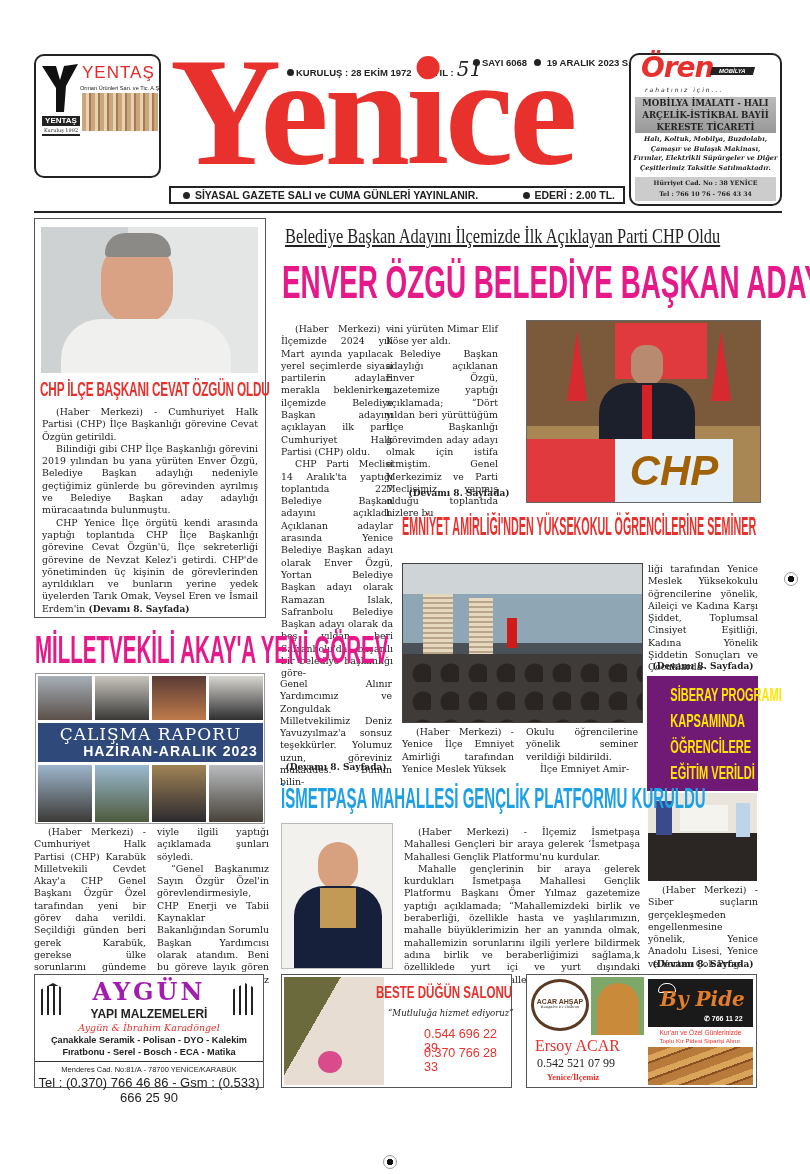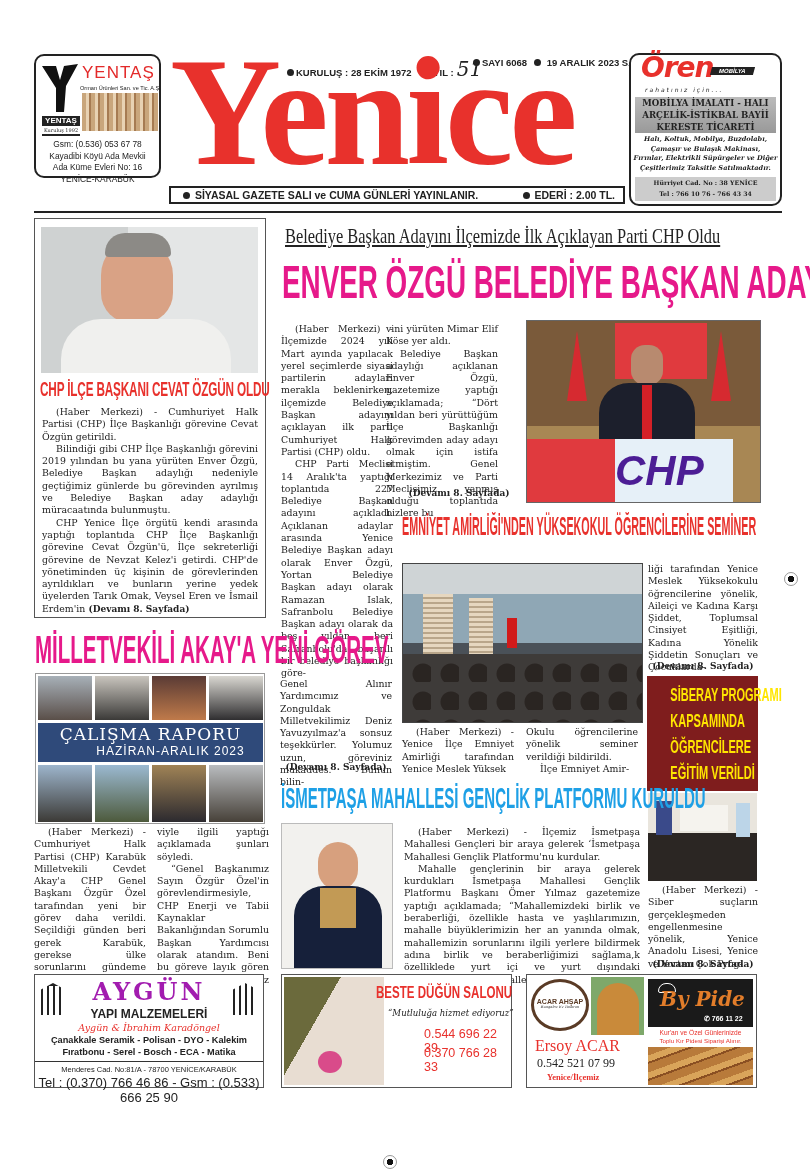--- a/index.html
+++ b/index.html
@@ -32,26 +32,20 @@
         <path d="M0 2 L14 2 L18 16 L22 2 L36 0 L24 22 L22 48 L14 48 L14 24 Z" fill="#111"></path>
       </svg>
   </div>
   <div class="abs yentas-title" style="left:46px;top:7px;font-size:17px;">YENTAŞ</div>
   <div class="abs sans" style="left:44px;top:29px;font-size:5.6px;white-space:nowrap;">Orman Ürünleri San. ve Tic. A.Ş.</div>
   <div class="abs" style="left:46px;top:37px;width:76px;height:38px;background:repeating-linear-gradient(90deg,#c9a67c 0 4px,#e8d2b3 4px 7px,#a67b52 7px 9px);"></div>
   <div class="abs" style="left:6px;top:60px;width:38px;height:20px;background:#222;color:#fff;text-align:center;">
     <div class="sans" style="font-size:8px;font-weight:bold;line-height:10px;">YENTAŞ</div>
     <div class="serif" style="font-size:5px;line-height:8px;background:#fff;color:#222;">Kuruluş 1992</div>
   </div>
-  <div class="abs sans" style="left:0;top:83px;width:123px;text-align:center;font-size:8.4px;line-height:11.5px;">
-    <div>Gsm: (0.536) 053 67 78</div>
-    <div>Kayadibi Köyü Ada Mevkii</div>
-    <div>Ada Küme Evleri No: 16</div>
-    <div>YENİCE-KARABÜK</div>
-  </div>
 </div>
 
 <div class="abs top-info" style="left:283px;top:57px;">
   <span class="dot"></span><span>KURULUŞ : 28 EKİM 1972</span>
   <span class="dot" style="margin-left:10px"></span><span>YIL :</span><span style="font-family:'DejaVu Serif',serif;font-style:italic;font-weight:normal;font-size:20px;margin-left:3px;">51</span>
 </div>
 <div class="abs top-info" style="left:469px;top:57px;">
   <span class="dot"></span><span>SAYI 6068</span>
   <span class="dot"></span><span style="margin-left:4px;">19 ARALIK 2023 SALI</span>
 </div>
@@ -115,21 +109,21 @@
 
 <div class="abs photo" style="left:526px;top:320px;width:235px;height:183px;border:1px solid #666;background:linear-gradient(#7a5a3a 0 58%,#a88754 58% 100%);">
   <div class="abs" style="left:88px;top:2px;width:92px;height:56px;background:#e03a3e;"></div>
   <div class="abs" style="left:40px;top:10px;width:20px;height:70px;background:#d62a30;clip-path:polygon(50% 0,100% 100%,0 100%);"></div>
   <div class="abs" style="left:184px;top:10px;width:20px;height:70px;background:#d62a30;clip-path:polygon(50% 0,100% 100%,0 100%);"></div>
   <div class="abs" style="left:104px;top:24px;width:32px;height:40px;border-radius:14px;background:#b88a6f;"></div>
   <div class="abs" style="left:72px;top:62px;width:96px;height:64px;border-radius:30px 30px 0 0;background:#1c1f2c;"></div>
   <div class="abs" style="left:115px;top:64px;width:10px;height:60px;background:#d42027;"></div>
   <div class="abs" style="left:0;top:118px;width:88px;height:63px;background:#e03a3e;"></div>
   <div class="abs" style="left:88px;top:118px;width:118px;height:63px;background:#e6f0f8;">
-      <span style="display:block;font-family:'Liberation Sans',sans-serif;font-weight:bold;font-style:italic;font-size:42px;color:#4c1d95;text-align:left;line-height:63px;">CHP</span>
+      <span style="display:block;font-family:'Liberation Sans',sans-serif;font-weight:bold;font-style:italic;font-size:42px;color:#a16207;text-align:center;line-height:63px;">CHP</span>
     </div>
 </div>
 
 <div class="abs cond" style="left:402px;top:512px;font-size:25px;color:#e8312c;transform:scaleX(0.43);">EMNİYET AMİRLİĞİ'NDEN YÜKSEKOKUL ÖĞRENCİLERİNE SEMİNER</div>
 <div class="abs photo" style="left:402px;top:563px;width:241px;height:160px;background:linear-gradient(#8fa7b5 0 50%,#4a5158 50% 100%);border:1px solid #444;">
   <div class="abs" style="left:0;top:0;width:241px;height:30px;background:#cfd4d6;"></div>
   <div class="abs" style="left:20px;top:30px;width:30px;height:60px;background:repeating-linear-gradient(#e6d7bf 0 3px,#b9a68a 3px 5px);"></div>
   <div class="abs" style="left:66px;top:34px;width:24px;height:60px;background:repeating-linear-gradient(#e6d7bf 0 3px,#b9a68a 3px 5px);"></div>
   <div class="abs" style="left:104px;top:54px;width:10px;height:30px;background:#d11a1a;"></div>
   <div class="abs" style="left:0;top:90px;width:241px;height:70px;background:radial-gradient(circle at 20px 20px,#2a2522 10px,transparent 11px) 0 0/28px 28px,#3e3b39;"></div>
@@ -139,21 +133,21 @@
   </div>
 <div class="abs cont" style="left:648px;top:661px;width:110px;">(Devamı 8. Sayfada)</div>
 <div class="abs body-text" style="left:402px;top:726px;width:112px;">
     <p>(Haber Merkezi) - Yenice İlçe Emniyet Amirliği tarafından Yenice Meslek Yüksek</p>
   </div>
 <div class="abs body-text" style="left:526px;top:726px;width:112px;">
   <p style="text-indent:0">Okulu öğrencilerine yönelik seminer verildiği bildirildi.</p>
   <p>İlçe Emniyet Amir-</p>
 </div>
 
-<div class="abs" style="left:647px;top:676px;width:111px;height:115px;background:#7f1d1d;text-align:center;padding-top:6px;">
+<div class="abs" style="left:647px;top:676px;width:111px;height:115px;background:#701a75;text-align:center;padding-top:6px;">
   <div class="cond" style="color:#ffe600;font-size:19px;line-height:26px;transform:scaleX(0.58);transform-origin:center;">SİBERAY PROGRAMI</div>
   <div class="cond" style="color:#ffe600;font-size:19px;line-height:26px;transform:scaleX(0.58);transform-origin:center;">KAPSAMINDA</div>
   <div class="cond" style="color:#ffe600;font-size:19px;line-height:26px;transform:scaleX(0.58);transform-origin:center;">ÖĞRENCİLERE</div>
   <div class="cond" style="color:#ffe600;font-size:19px;line-height:26px;transform:scaleX(0.58);transform-origin:center;">EĞİTİM VERİLDİ</div>
 </div>
 <div class="abs photo" style="left:648px;top:793px;width:109px;height:88px;background:linear-gradient(#e9e5dd 0 45%,#2b2623 45% 100%);">
   <div class="abs" style="left:8px;top:8px;width:16px;height:34px;background:#3a4a8a;"></div>
   <div class="abs" style="left:32px;top:12px;width:48px;height:26px;background:#f5f3ee;"></div>
   <div class="abs" style="left:88px;top:10px;width:14px;height:34px;background:#bcd5e8;"></div>
 </div>
@@ -163,21 +157,21 @@
 <div class="abs cont" style="left:648px;top:959px;width:110px;">(Devamı 8. Sayfada)</div>
 
 <div class="abs cond" style="left:35px;top:628px;font-size:38px;line-height:44px;color:#e6198a;transform:scaleX(0.54);">MİLLETVEKİLİ AKAY'A YENİ GÖREV</div>
 <div class="abs" style="left:35px;top:673px;width:230px;height:151px;background:#fff;border:1px solid #999;">
   <div class="abs photo" style="left:2px;top:2px;width:54px;height:44px;background:linear-gradient(#a7b0b8,#5a4f49);"></div>
   <div class="abs photo" style="left:59px;top:2px;width:54px;height:44px;background:linear-gradient(#c9c5be,#3b3a38);"></div>
   <div class="abs photo" style="left:116px;top:2px;width:54px;height:44px;background:linear-gradient(#5a3b35,#bf7a4a);"></div>
   <div class="abs photo" style="left:173px;top:2px;width:54px;height:44px;background:linear-gradient(#d9d7d1,#2f2e30);"></div>
   <div class="abs" style="left:2px;top:49px;width:225px;height:39px;background:#2f4a7a;color:#fff;text-align:center;">
     <div style="font-family:'DejaVu Serif',serif;font-size:17px;line-height:22px;letter-spacing:1px;">ÇALIŞMA RAPORU</div>
-    <div style="font-family:'Liberation Sans',sans-serif;font-weight:normal;font-size:12px;line-height:12px;letter-spacing:1px;padding-left:40px;">HAZİRAN-ARALIK 2023</div>
+    <div style="font-family:'Liberation Sans',sans-serif;font-weight:bold;font-size:14px;line-height:12px;letter-spacing:1px;padding-left:40px;">HAZİRAN-ARALIK 2023</div>
   </div>
   <div class="abs photo" style="left:2px;top:91px;width:54px;height:57px;background:linear-gradient(#9db5cc,#3c3a36);"></div>
   <div class="abs photo" style="left:59px;top:91px;width:54px;height:57px;background:linear-gradient(#9bb9d1,#4d5a3c);"></div>
   <div class="abs photo" style="left:116px;top:91px;width:54px;height:57px;background:linear-gradient(#a08356,#2c2a2f);"></div>
   <div class="abs photo" style="left:173px;top:91px;width:54px;height:57px;background:linear-gradient(#b9bcbf,#474139);"></div>
 </div>
 <div class="abs body-text" style="left:280px;top:678px;width:112px;">
     <p style="text-indent:0">Genel Alınır Yardımcımız ve Zonguldak Milletvekilimiz Deniz Yavuzyılmaz'a sonsuz teşekkürler. Yolumuz uzun, göreviniz mukaddes. Bunun bilin-</p>
   </div>
 <div class="abs cont" style="left:280px;top:762px;width:112px;">(Devamı 8. Sayfada)</div>

